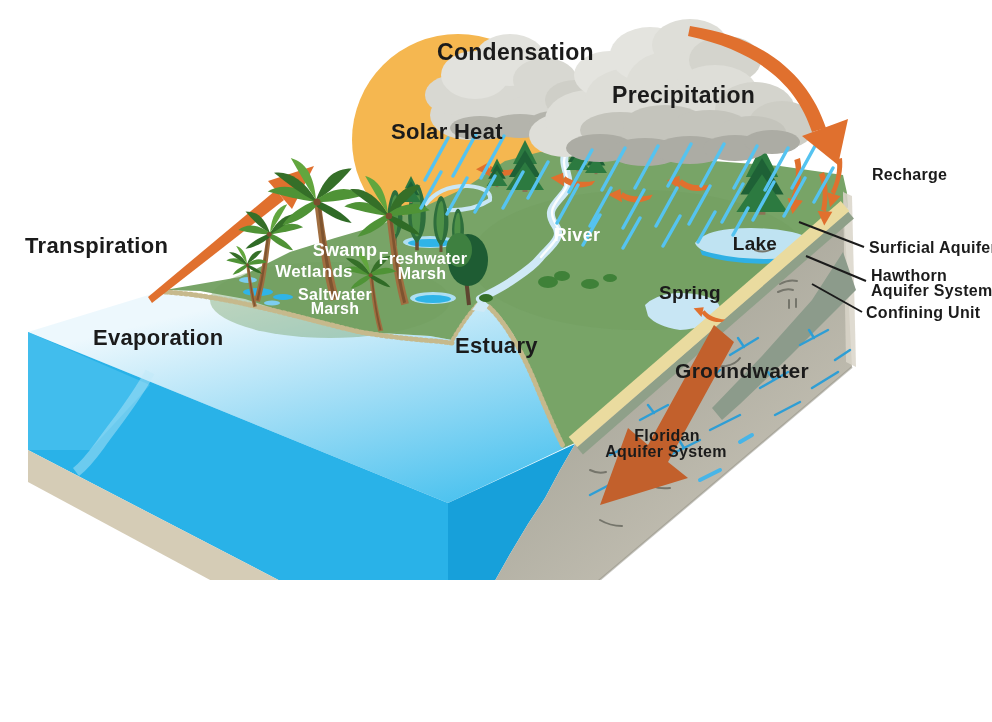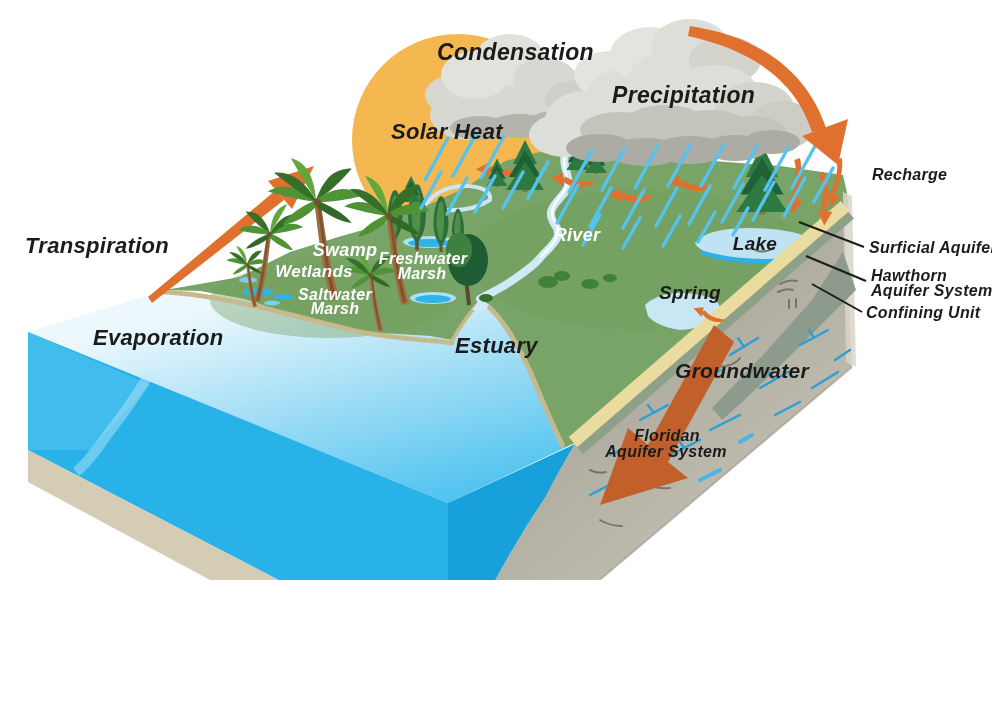--- a/index.html
+++ b/index.html
@@ -1,16 +1,16 @@
 <!DOCTYPE html>
 <html><head>
 <meta charset="utf-8">
 <style>
   html,body{margin:0;padding:0;background:#fff;}
-  .stage{position:relative;width:992px;height:580px;background:#fff;overflow:hidden;font-style:italic;}
+  .stage{position:relative;width:992px;height:580px;background:#fff;overflow:hidden;}
   svg{display:block;}
   .lbl{font-family:"Liberation Sans","DejaVu Sans",sans-serif;font-weight:bold;fill:#1b1b1b;letter-spacing:.3px;}
   .lbl-xl{font-size:23px;}
   .lbl-lg{font-size:22px;}
   .lbl-gw{font-size:21px;}
   .lbl-md{font-size:19px;}
   .lbl-sm{font-size:16px;}
   .lbl-w{fill:#ffffff;}
   .lbl-w16{font-size:16px;}
   .lbl-w17{font-size:17px;}

